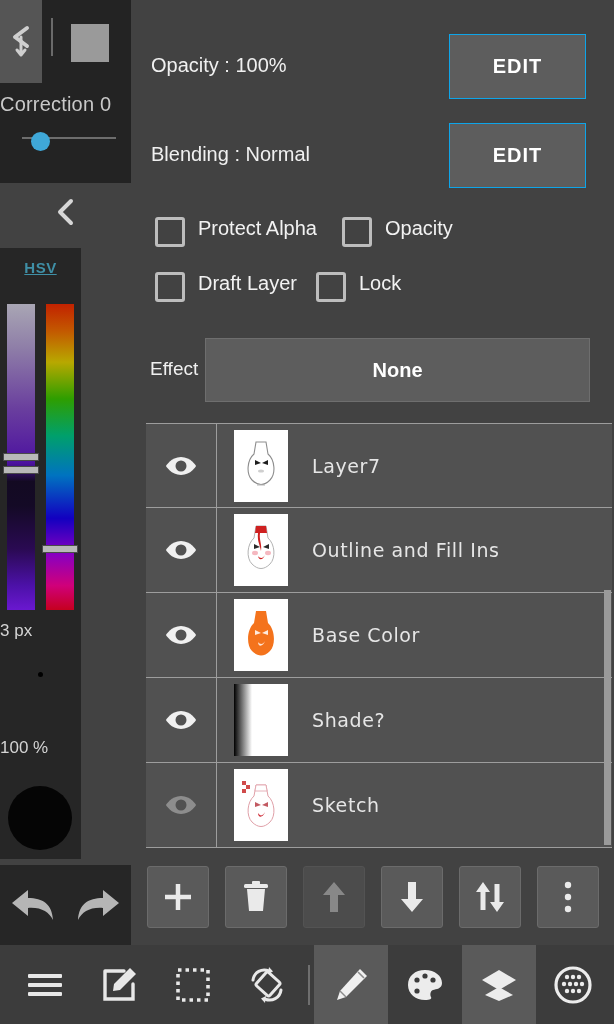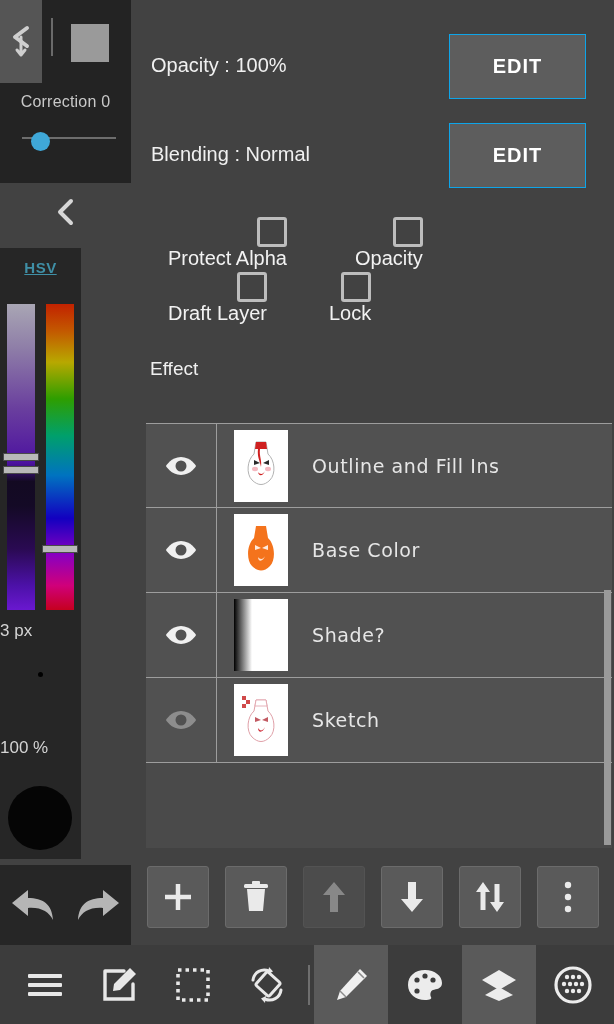--- a/index.html
+++ b/index.html
@@ -47,22 +47,22 @@
   }
 
   
   .correction {
     position: absolute; left: 0; top: 83px;
     width: 131px; height: 100px;
     background: #232323;
   }
   .correction-label {
     position: absolute; left: 0; top: 10px; width: 131px;
-    text-align: center;
-    color: #c9c9c9; font-size: 16px; letter-spacing: .2px;
+    text-align: left;
+    color: #c9c9c9; font-size: 20px; letter-spacing: .2px;
   }
   .slider-track {
     position: absolute; left: 22px; top: 54px;
     width: 94px; height: 2px; background: #6d6d6d;
   }
   .slider-knob {
     position: absolute; left: 31px; top: 49px;
     width: 19px; height: 19px; border-radius: 50%;
     background: #3fa8d8;
   }
@@ -164,21 +164,21 @@
     display: flex; align-items: center; justify-content: center;
   }
 
   
   .cb-grid {
     position: absolute; left: 0; top: 210px;
     width: 483px; height: 112px;
   }
   .cb-item {
     position: absolute;
-    display: flex; align-items: flex-end; flex-direction: column;
+    display: flex; align-items: flex-start;
   }
   .cb-box {
     width: 30px; height: 30px;
     border: 3px solid #bdbdbd;
     border-radius: 3px;
     background: transparent;
   }
   .cb-text {
     margin-left: 13px;
     color: #f2f2f2; font-size: 20px;
@@ -379,24 +379,45 @@
         <span class="cb-text">Draft Layer</span>
       </div>
       <div class="cb-item cb-lk">
         <span class="cb-box"></span>
         <span class="cb-text">Lock</span>
       </div>
     </div>
 
     <div class="effect-row">
       <div class="effect-label">Effect</div>
+      <div class="effect-btn">None</div>
     </div>
 
     <div class="layer-list">
 
+      <div class="layer-row">
+        <div class="eye-cell">
+          <span>
+            <svg width="34" height="22" viewBox="0 0 34 22">
+              <path d="M17 2 C27 2 32 11 32 11 C32 11 27 20 17 20 C7 20 2 11 2 11 C2 11 7 2 17 2 Z" fill="#f0f0f0"></path>
+              <circle cx="17" cy="11" r="5.5" fill="#515151"></circle>
+            </svg>
+          </span>
+        </div>
+        <div class="thumb">
+          <svg width="54" height="72" viewBox="0 0 54 72">
+            <path d="M22 12 L32 12 L34 24 C41 30 42 44 36 50 C30 56 24 56 18 50 C12 44 13 30 20 24 Z" fill="#fff" stroke="#8d8d8d" stroke-width="1.1"></path>
+            <path d="M21 30 L27 33 L21 35 Z" fill="#1e1e1e"></path>
+            <path d="M34 30 L28 33 L34 35 Z" fill="#1e1e1e"></path>
+            <ellipse cx="27" cy="41" rx="3" ry="1.6" fill="#cfcfcf"></ellipse>
+            <path d="M23 55 L31 55" stroke="#b5b5b5" stroke-width="1"></path>
+          </svg>
+        </div>
+        <div class="layer-name">Layer7</div>
+      </div>
 
       <div class="layer-row">
         <div class="eye-cell">
           <span>
             <svg width="34" height="22" viewBox="0 0 34 22">
               <path d="M17 2 C27 2 32 11 32 11 C32 11 27 20 17 20 C7 20 2 11 2 11 C2 11 7 2 17 2 Z" fill="#f0f0f0"></path>
               <circle cx="17" cy="11" r="5.5" fill="#515151"></circle>
             </svg>
           </span>
         </div>

